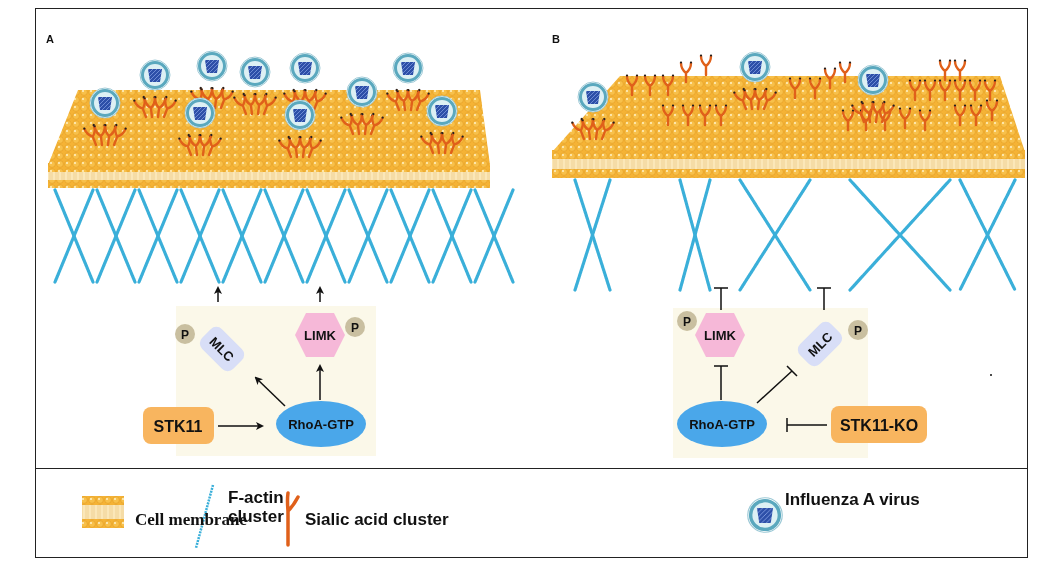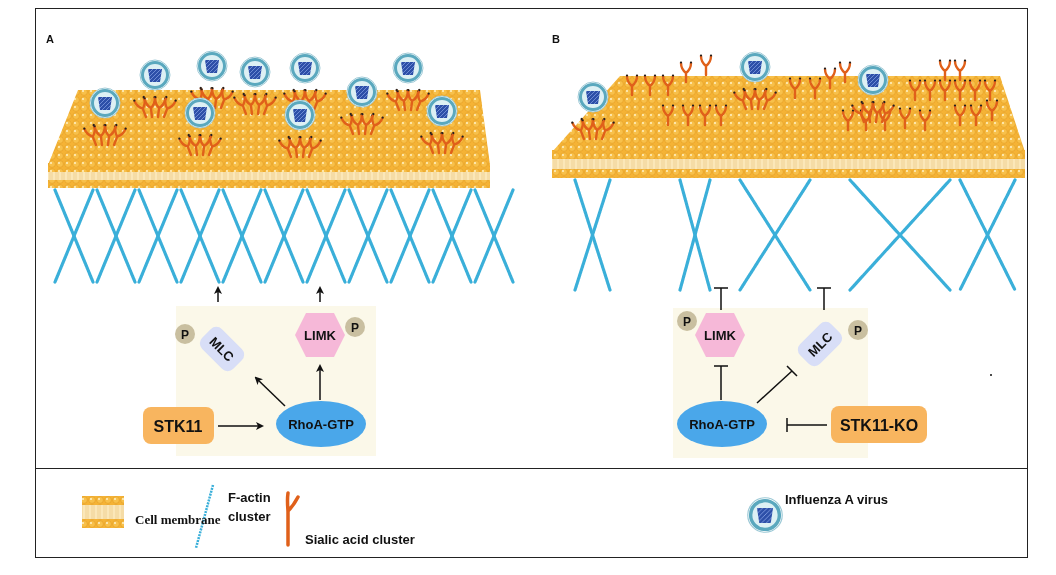--- a/index.html
+++ b/index.html
@@ -1,21 +1,21 @@
 <!DOCTYPE html>
 <html><head>
 <meta charset="utf-8">
 <style>
   html,body{margin:0;padding:0;background:#fff;}
   body{width:1056px;height:575px;position:relative;overflow:hidden;font-family:"Liberation Sans",sans-serif;}
   #frame{position:absolute;left:35px;top:8px;width:993px;height:550px;border:1.5px solid #222;box-sizing:border-box;}
   #divider{position:absolute;left:35px;top:468px;width:993px;height:0;border-top:1.5px solid #222;}
   .panel-label{position:absolute;font-weight:bold;font-size:11px;color:#111;}
   svg{position:absolute;left:0;top:0;}
-  .legend-text{position:absolute;font-size:13px;font-weight:bold;color:#111;line-height:19px;}
+  .legend-text{position:absolute;font-size:17px;font-weight:bold;color:#111;line-height:19px;}
   .node-text{font-family:"Liberation Sans",sans-serif;font-weight:bold;}
 </style>
 </head>
 <body>
 
 <div id="frame"></div>
 <div id="divider"></div>
 
 <div class="panel-label" style="left:46px;top:33px;">A</div>
 <div class="panel-label" style="left:552px;top:33px;">B</div>
@@ -287,14 +287,14 @@
   <line x1="213" y1="485" x2="196" y2="548" stroke="#3AAFD9" stroke-width="2.5" stroke-dasharray="2 1"></line>
   <g>
     <path d="M288,545 L288,511 Q287,500 288,493 M288,511 Q294,505 298,497" fill="none" stroke="#E0601A" stroke-width="3.5" stroke-linecap="round"></path>
   </g>
   <use href="#virusSym" transform="translate(765,515) scale(1.15)"></use>
 </svg>
 
 <div class="legend-text" style="left:135px;top:510px;font-family:Liberation Serif, serif;">Cell membrane</div>
 <div class="legend-text" style="left:228px;top:488px;">F-actin</div>
 <div class="legend-text" style="left:228px;top:507px;">cluster</div>
-<div class="legend-text" style="left:305px;top:510px;margin-top:20px;">Sialic acid cluster</div>
+<div class="legend-text" style="left:305px;top:510px;">Sialic acid cluster</div>
 <div class="legend-text" style="left: 785px; top: 490px;">Influenza A virus</div>
 
 </body></html>

